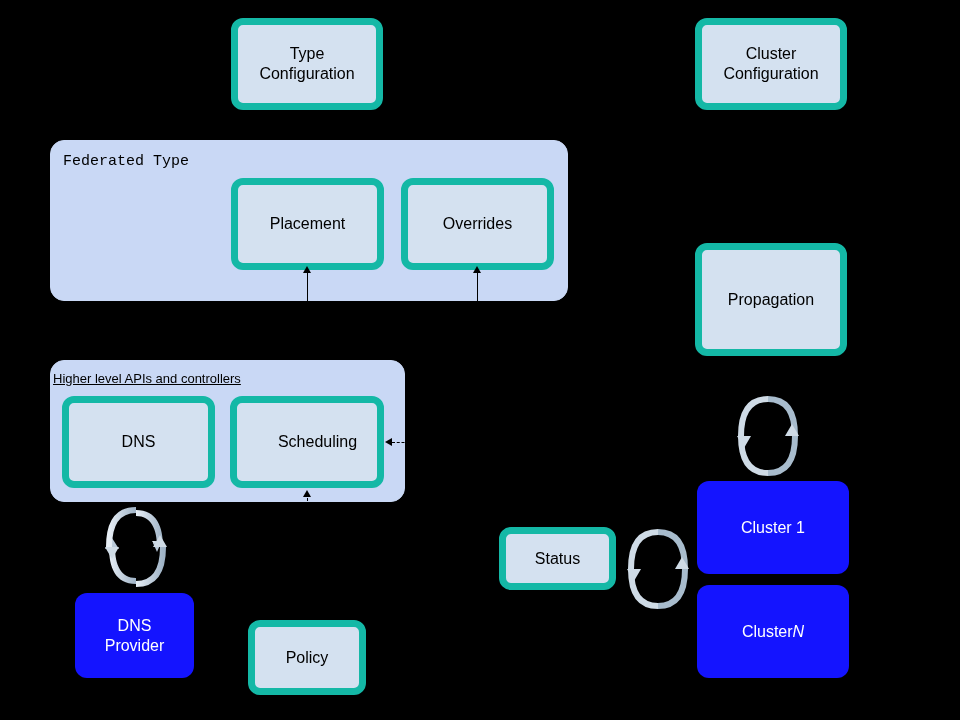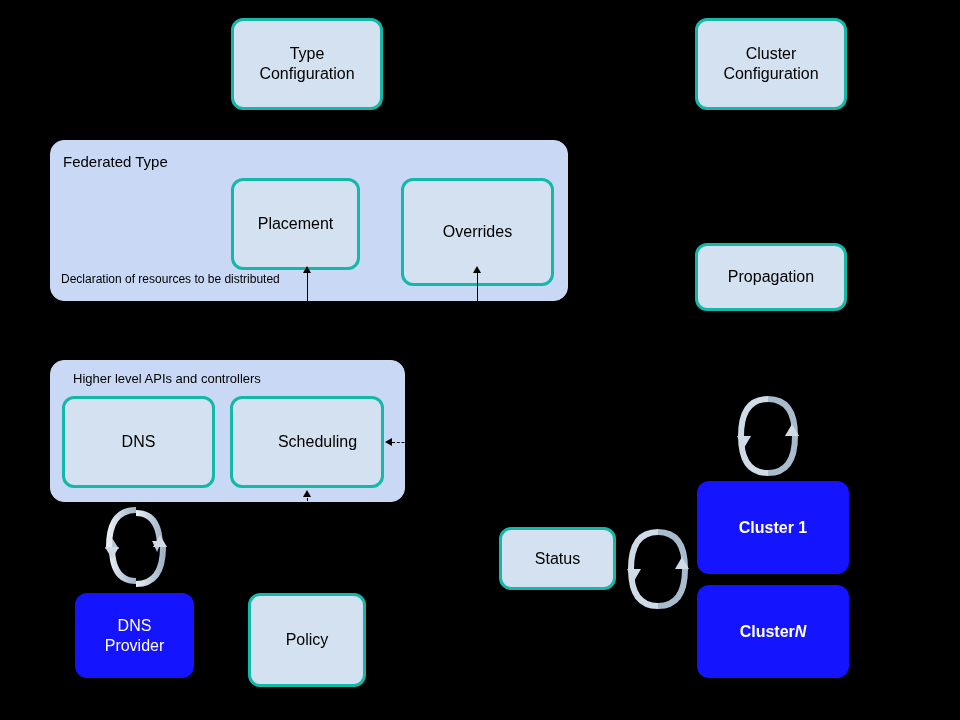--- a/index.html
+++ b/index.html
@@ -15,21 +15,21 @@
     position:absolute;
     box-sizing:border-box;
     display:flex;align-items:center;justify-content:center;
     text-align:center;
     line-height:1.22;
     white-space:pre-line;
   }
   
   .leaf{
     background:#d4e1f0;
-    border:3px solid #14b8a6;
+    border:7px solid #14b8a6;
     border-radius:12px;
     color:#000;
     font-size:16px;
   }
 
   
   .group{
     position:absolute;
     box-sizing:border-box;
     background:#c9d8f5;
@@ -50,21 +50,21 @@
   }
 
   
   .solidblue{
     background:#1414ff;
     border:none;
     border-radius:12px;
     color:#fff;
     font-size:16px;
   }
-  .solidblue.bold{font-weight:bold;}
+  .solidblue.bold{font-weight:normal;}
   .ital{font-style:italic;}
 
   
   .vline{position:absolute;width:1px;background:#000;}
   .vdash{
     position:absolute;width:0;
     border-left:1px dashed #000;
   }
   .hdash{
     position:absolute;height:0;
@@ -94,37 +94,36 @@
 
 <div id="canvas">
 
   <div class="node leaf" style="left:231px;top:18px;width:152px;height:92px;">Type
 Configuration</div>
 
   <div class="node leaf" style="left:695px;top:18px;width:152px;height:92px;">Cluster
 Configuration</div>
 
   <div class="group" style="left:50px;top:140px;width:518px;height:161px;"></div>
-  <div class="group-title" style="left:63px;top:153px;">Federated Type</div>
+  <div class="group-title" style="left:63px;top:153px;font-family:Liberation Mono, monospace;">Federated Type</div>
 
-  <div class="node leaf" style="left:231px;top:178px;width:129px;height:92px;">Placement</div>
-  <div class="node leaf" style="left:401px;top:178px;width:153px;height:108px;">Overrides</div>
+  <div class="node leaf" style="left:231px;top:178px;width:153px;height:92px;">Placement</div>
+  <div class="node leaf" style="left:401px;top:178px;width:153px;height:92px;">Overrides</div>
 
-  <div class="group-caption" style="left:61px;top:272px;">Declaration of resources to be distributed</div>
 
   <div class="vline" style="left:307px;top:272px;height:90px;"></div>
   <div class="arrow-up" style="left:303px;top:266px;"></div>
 
   <div class="vline" style="left:477px;top:272px;height:30px;"></div>
   <div class="arrow-up" style="left:473px;top:266px;"></div>
 
-  <div class="node leaf" style="left:695px;top:243px;width:152px;height:68px;">Propagation</div>
+  <div class="node leaf" style="left:695px;top:243px;width:152px;height:113px;">Propagation</div>
 
   <div class="group" style="left:50px;top:360px;width:355px;height:142px;"></div>
-  <div class="group-title" style="left:73px;top:371px;font-size:13px;">Higher level APIs and controllers</div>
+  <div class="group-title" style="left:53px;top:371px;font-size:13px;text-decoration:underline;">Higher level APIs and controllers</div>
 
   <div class="node leaf" style="left:62px;top:396px;width:153px;height:92px;">DNS</div>
   <div class="node leaf" style="left:230px;top:396px;width:154px;height:92px;padding-left:21px;">Scheduling</div>
 
   <div class="hdash" style="left:392px;top:442px;width:22px;"></div>
   <div class="arrow-left" style="left:385px;top:438px;"></div>
 
   <div class="vdash" style="left:307px;top:498px;height:14px;"></div>
   <div class="arrow-up" style="left:303px;top:490px;"></div>
 
@@ -166,21 +165,21 @@
       <path d="M31 5 C52 5 58 22 58 42" fill="none" stroke="#a8bccd" stroke-width="6"></path>
       <path d="M31 79 C10 79 4 62 4 42" fill="none" stroke="#cfdbe6" stroke-width="6"></path>
       <path d="M0 42 l14 0 l-7 12 z" fill="#cfdbe6"></path>
       <path d="M48 42 l14 0 l-7 -12 z" fill="#cfdbe6"></path>
     </svg>
   </div>
 
   <div class="node solidblue" style="left:75px;top:593px;width:119px;height:85px;">DNS
 Provider</div>
 
-  <div class="node leaf" style="left:248px;top:593px;width:118px;height:94px;">Policy</div>
+  <div class="node leaf" style="left:248px;top:620px;width:118px;height:75px;">Policy</div>
 
   <div class="node leaf" style="left:499px;top:527px;width:117px;height:63px;">Status</div>
 
   <div class="node solidblue bold" style="left:697px;top:481px;width:152px;height:93px;">Cluster 1</div>
 
   <div class="node solidblue bold" style="left:697px;top:585px;width:152px;height:93px;">
     <span>Cluster </span><span class="ital">N</span>
   </div>
 
 </div>

